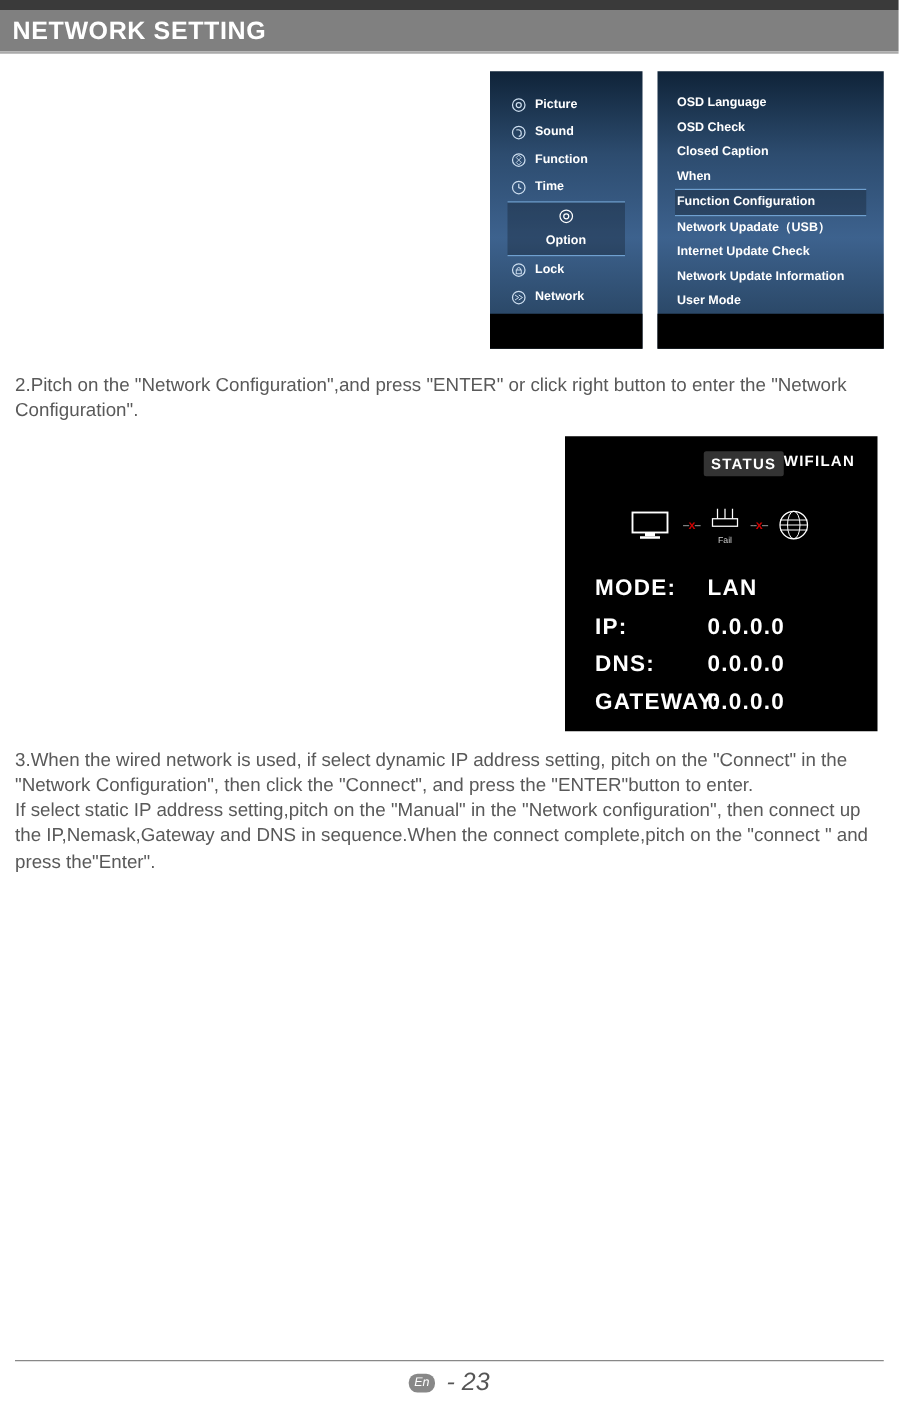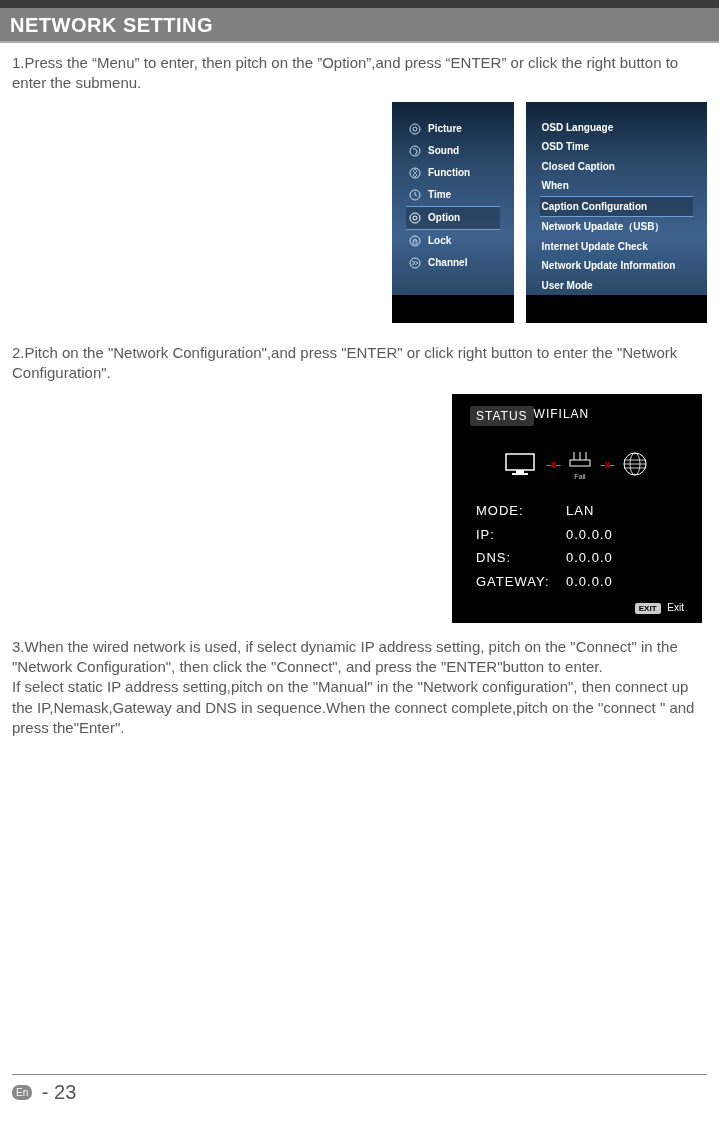--- a/index.html
+++ b/index.html
@@ -7,53 +7,52 @@
   .titlebar { background: #808080; color: #fff; font-size: 20px; font-weight: bold; padding: 6px 10px 4px 10px; letter-spacing: 0.5px; }
   .topdark { height: 8px; background: #3a3a3a; }
   .toptiny { height: 2px; background: #aaa; }
   .content { padding: 10px 12px 0 12px; font-size: 15px; line-height: 1.35; }
   .para { margin-bottom: 8px; color: #595959; }
   .menu-block { display: flex; gap: 12px; margin-left: 380px; margin-top: 4px; }
   .menu-left, .menu-right { background: linear-gradient(#0f2338,#2d4c6f 30%,#3d628e 60%,#233d57); padding: 16px 14px 28px 14px; width: 128px; font-size: 10px; color: #fff; font-weight: bold; position: relative; }
   .menu-right { width: 192px; }
   .menu-left .row { display: flex; align-items: center; gap: 6px; padding: 4px 2px; }
   .menu-left .row svg { flex: 0 0 14px; }
-  .menu-left .row.sel { background: rgba(0,0,0,0.25); border-top: 1px solid #6fa0d0; border-bottom: 1px solid #6fa0d0; }
+  .menu-left .row.sel { background: rgba(0,0,0,0.25); border-top: 1px solid #6fa0d0; border-bottom: 1px solid #6fa0d0; flex-direction: column; }
   .menu-right .row { padding: 3px 2px; }
   .menu-right .row.sel { background: rgba(0,0,0,0.25); border-top: 1px solid #6fa0d0; border-bottom: 1px solid #6fa0d0; }
   .menu-bottom-black { height: 28px; background: #000; position: absolute; left:0; right:0; bottom:0; }
 
   .para2 { margin-top: 20px; }
 
   .status-block { margin-left: 440px; margin-top: 10px; width: 250px; background: #000; padding: 12px 12px 8px 12px; font-size: 11px; color: #fff; }
-  .status-tabs { display: flex; justify-content: flex-start; font-weight: normal; letter-spacing: 1px; font-size: 12px; padding: 0 6px; }
+  .status-tabs { display: flex; justify-content: flex-end; font-weight: bold; letter-spacing: 1px; font-size: 12px; padding: 0 6px; }
   .status-tabs .sel { background: #333; padding: 2px 6px; border-radius: 2px; }
   .status-diagram { display: flex; align-items: center; justify-content: center; gap: 6px; margin: 22px 0 18px 0; }
   .fail { font-size: 7px; text-align: center; color: #ccc; }
   .x-dash { font-size: 10px; color: #999; letter-spacing: -1px; }
   .x-dash span { color: #c00; font-weight: bold; }
-  .kv { font-weight: normal; letter-spacing: 1px; font-size: 13px; padding: 3px 12px; display: flex; }
+  .kv { font-weight: bold; letter-spacing: 1px; font-size: 18px; padding: 3px 12px; display: flex; }
   .kv .k { width: 90px; }
   .exitrow { text-align: right; padding: 8px 6px 0 0; font-size: 10px; }
   .exitrow .btn { background: #ccc; color: #000; font-weight: bold; font-size: 8px; padding: 1px 4px; border-radius: 2px; margin-right: 4px; }
 
   .para3 { margin-top: 14px; }
 
-  .footer { position: absolute; bottom: 20px; left: 12px; right: 12px; border-top: 1px solid #888; padding-top: 6px; text-align: left; font-size: 20px; color: #555; }
+  .footer { position: absolute; bottom: 6px; left: 12px; right: 12px; border-top: 1px solid #888; padding-top: 6px; text-align: center; font-size: 20px; color: #555; font-style: italic; }
   .footer .en { display: inline-block; background: #888; color: #fff; font-size: 10px; padding: 2px 4px; border-radius: 7px; vertical-align: 3px; margin-right: 4px; }
 </style>
 </head>
 <body>
 
 <div class="topdark"></div>
 <div class="titlebar">NETWORK SETTING</div>
 <div class="toptiny"></div>
 
 <div class="content">
-  <p class="para">1.Press the “Menu” to enter, then pitch on the ”Option”,and press “ENTER” or click the right button to enter the submenu.</p>
 
   <div class="menu-block">
     <div class="menu-left">
       <div class="row">
         <svg width="14" height="14" viewBox="0 0 14 14">
             <circle cx="7" cy="7" r="5" fill="none" stroke="#cde" stroke-width="1"></circle>
             <circle cx="7" cy="7" r="2" fill="none" stroke="#cde" stroke-width="1"></circle>
           </svg>
         <span>Picture</span>
       </div>
@@ -91,30 +90,30 @@
             <rect x="5" y="7" width="4" height="3" fill="none" stroke="#cde" stroke-width="0.8"></rect>
             <path d="M5.5 7 Q5.5 5 7 5 Q8.5 5 8.5 7" fill="none" stroke="#cde" stroke-width="0.8"></path>
           </svg>
         <span>Lock</span>
       </div>
       <div class="row">
         <svg width="14" height="14" viewBox="0 0 14 14">
             <circle cx="7" cy="7" r="5" fill="none" stroke="#cde" stroke-width="1"></circle>
             <path d="M4 5 L7 7 L4 9 M7 5 L10 7 L7 9" fill="none" stroke="#cde" stroke-width="0.8"></path>
           </svg>
-        <span>Channel</span>
+        <span>Network</span>
       </div>
       <div class="menu-bottom-black"></div>
     </div>
     <div class="menu-right">
       <div class="row"><span>OSD Language</span></div>
-      <div class="row"><span>OSD Time</span></div>
+      <div class="row"><span>OSD Check</span></div>
       <div class="row"><span>Closed Caption</span></div>
       <div class="row"><span>When</span></div>
-      <div class="row sel"><span>Caption Configuration</span></div>
+      <div class="row sel"><span>Function Configuration</span></div>
       <div class="row"><span>Network Upadate（USB）</span></div>
       <div class="row"><span>Internet Update Check</span></div>
       <div class="row"><span>Network Update Information</span></div>
       <div class="row"><span>User Mode</span></div>
       <div class="menu-bottom-black"></div>
     </div>
   </div>
 
   <p class="para para2">2.Pitch on the "Network Configuration",and press "ENTER" or click right button to enter the "Network Configuration".</p>
 
@@ -158,24 +157,20 @@
         <span>0.0.0.0</span>
       </div>
     <div class="kv">
         <span class="k">DNS:</span>
         <span>0.0.0.0</span>
       </div>
     <div class="kv">
         <span class="k">GATEWAY:</span>
         <span>0.0.0.0</span>
       </div>
-    <div class="exitrow">
-      <span class="btn">EXIT</span>
-      <span>Exit</span>
-    </div>
   </div>
 
   <p class="para para3" style="white-space: pre-line;">3.When the wired network is used, if select dynamic IP address setting, pitch on the "Connect" in the "Network Configuration", then  click the "Connect", and press the "ENTER"button to enter.
 If select static IP address setting,pitch on the "Manual" in the "Network configuration", then connect up the IP,Nemask,Gateway and DNS in sequence.When the connect complete,pitch on the "connect " and press the"Enter".</p>
 </div>
 
 <div class="footer">
   <span class="en">En</span>
   <span>-</span>
   <span>23</span>

